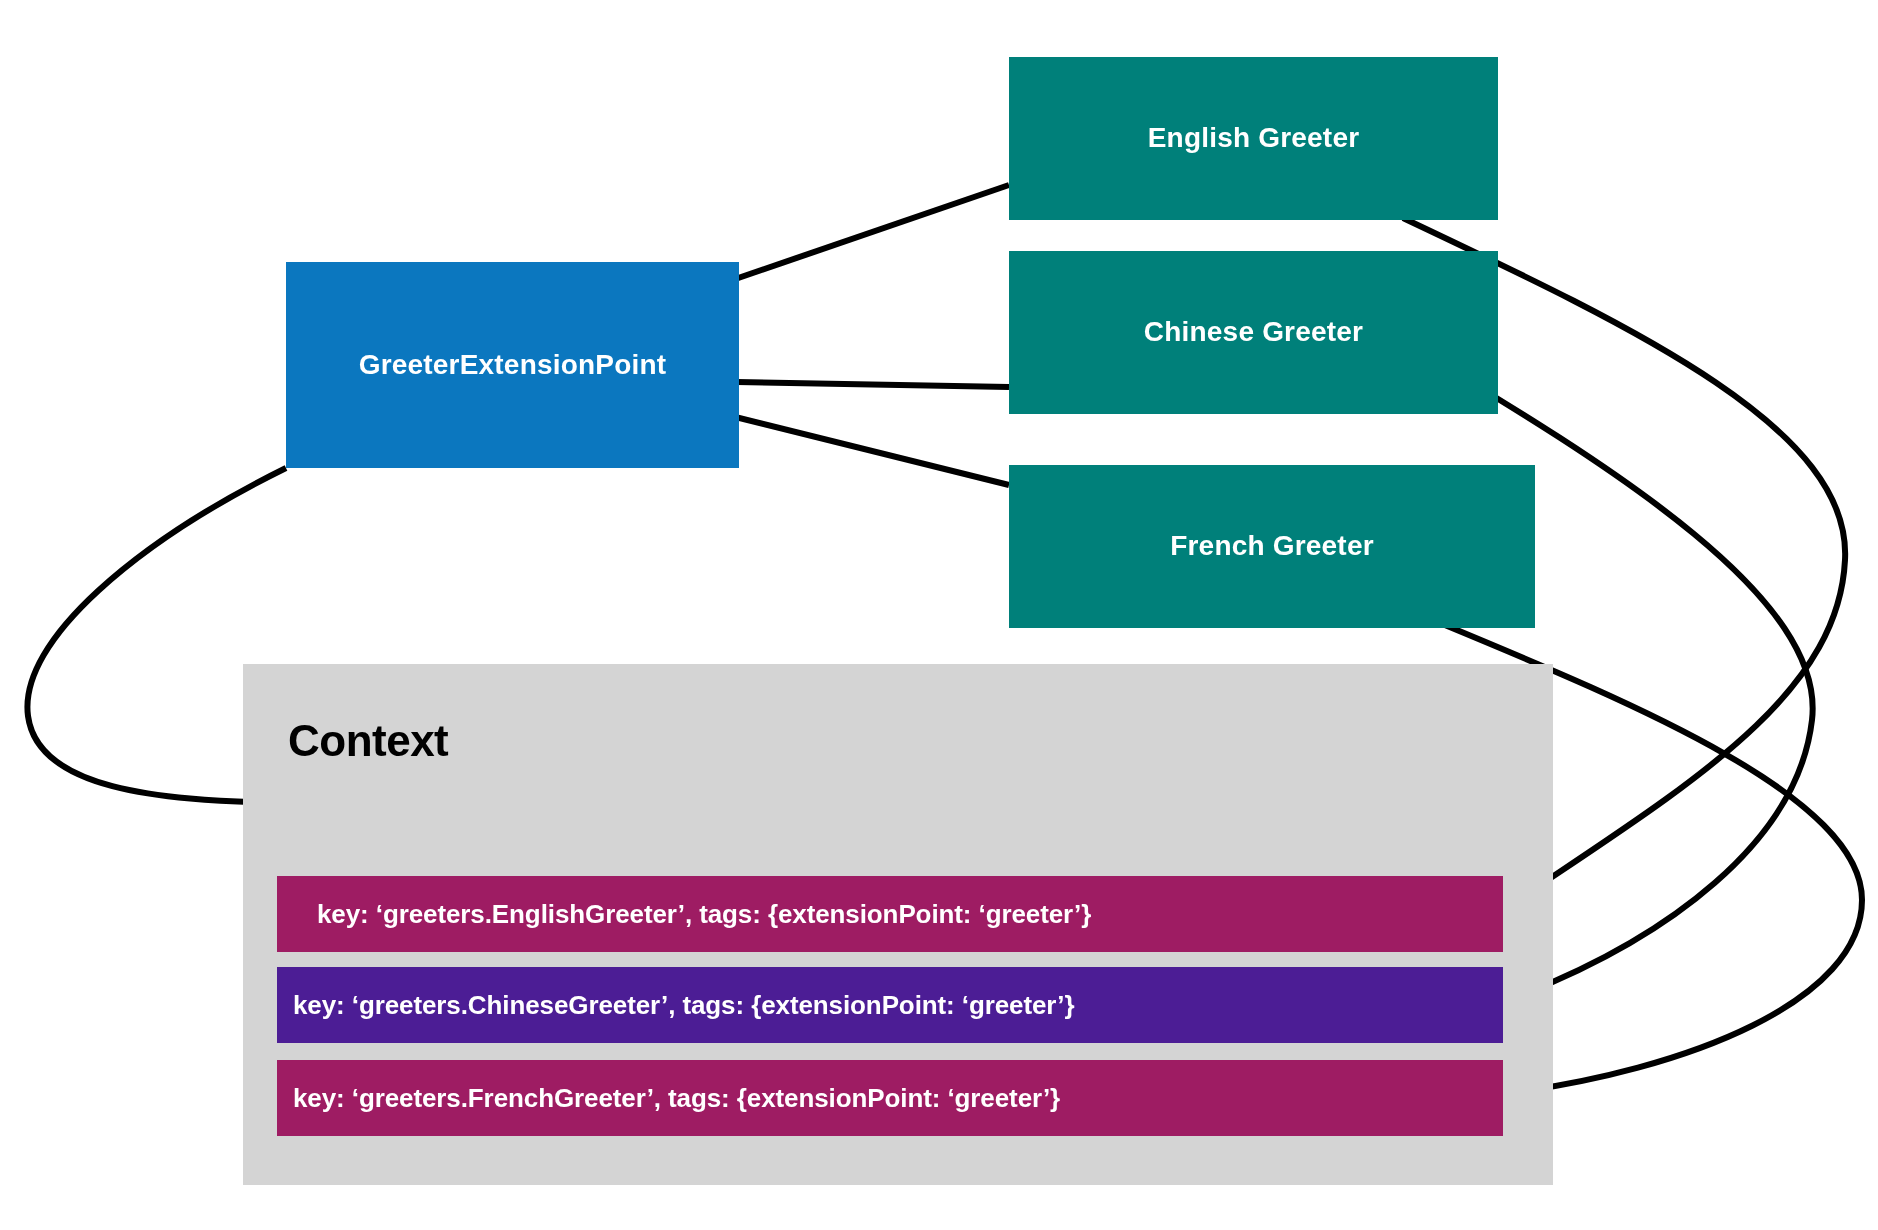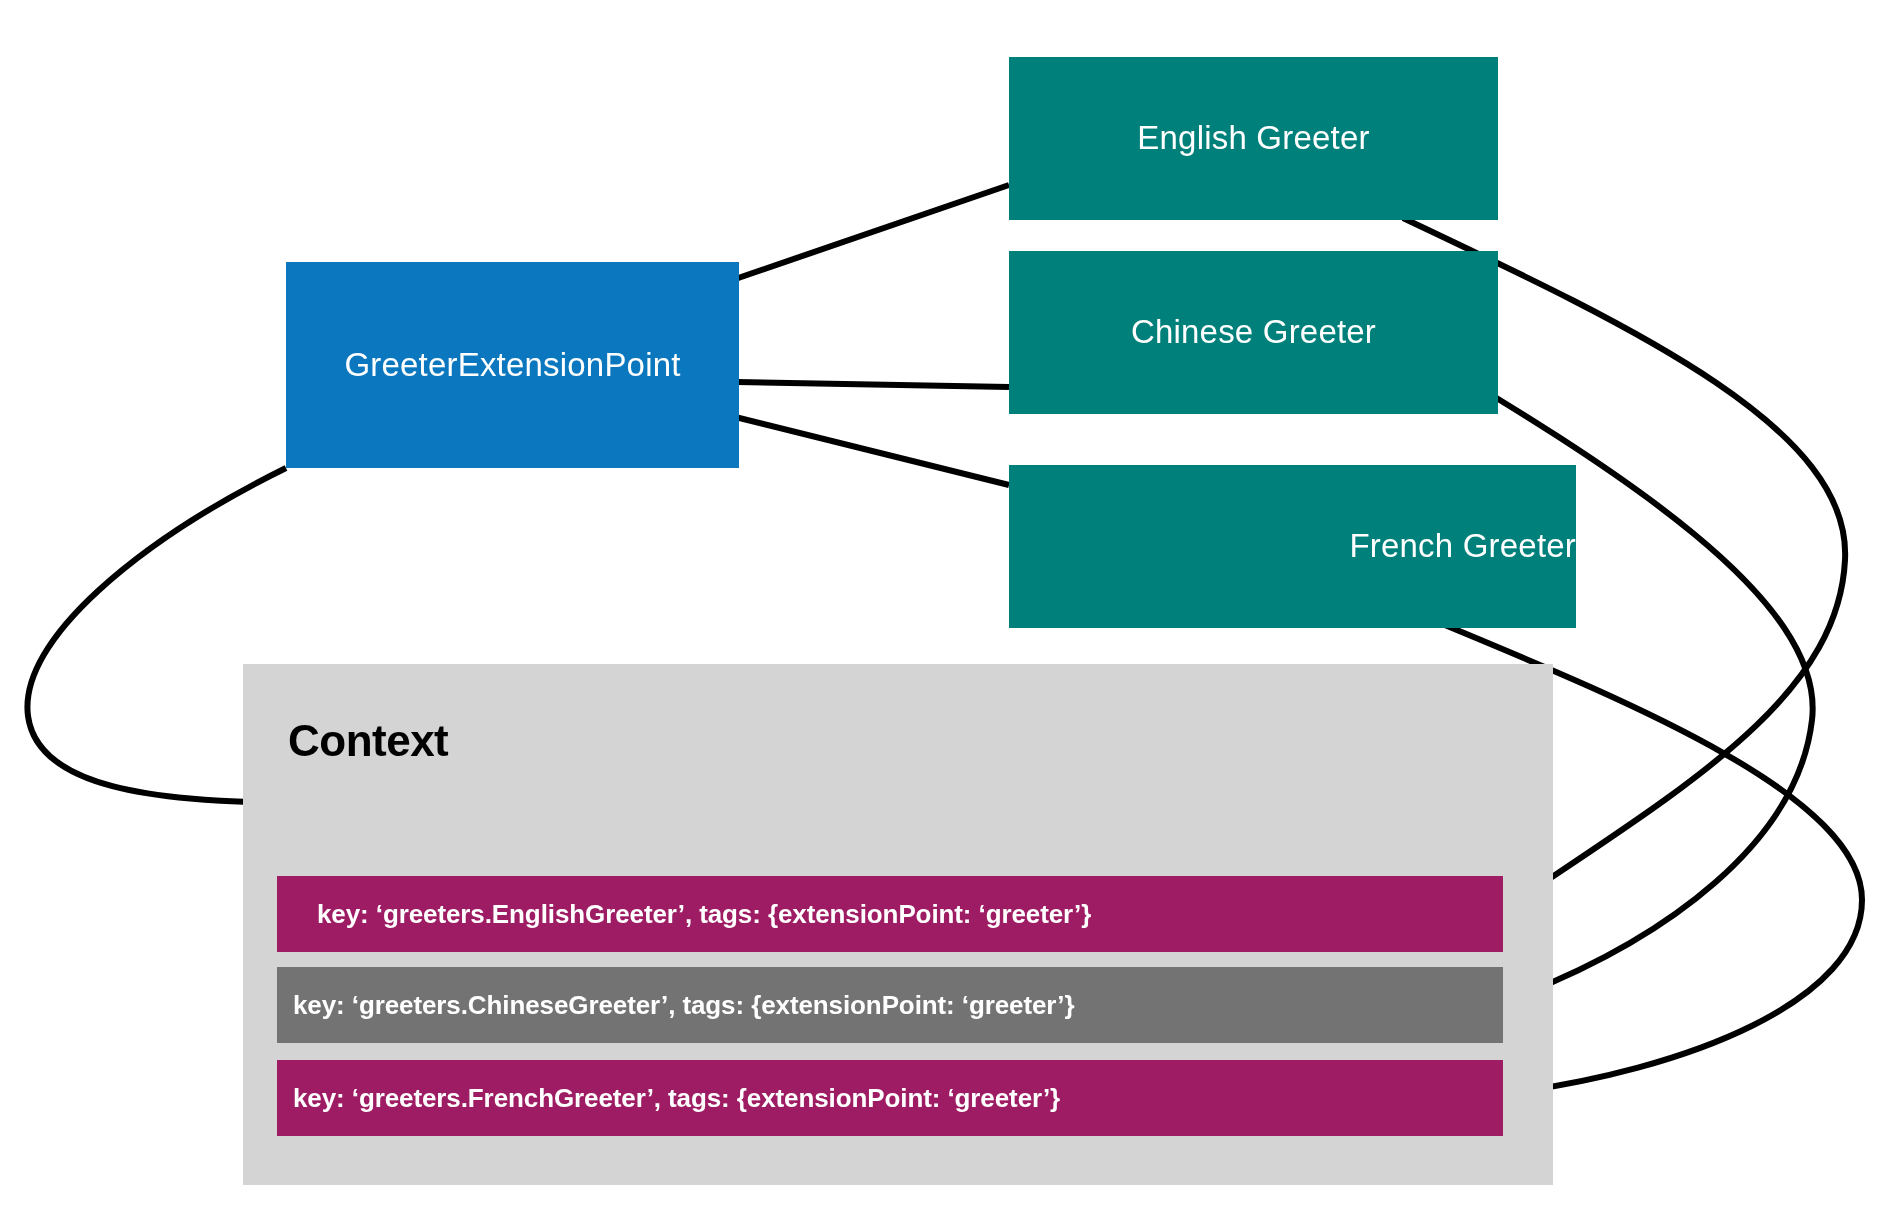--- a/index.html
+++ b/index.html
@@ -27,36 +27,36 @@
   }
   .node {
     position: absolute;
     display: flex;
     align-items: center;
     justify-content: center;
     color: #ffffff;
     box-sizing: border-box;
   }
   .node-label {
-    font-size: 33px;
-    font-weight: 400;
+    font-size: 28px;
+    font-weight: 700;
     letter-spacing: 0.2px;
     line-height: 1.1;
     text-align: center;
     color: #ffffff;
   }
   .extension-point {
     left: 286px;
     top: 262px;
     width: 453px;
     height: 206px;
   }
   .impl-1 { left: 1009px; top: 57px;  width: 489px; height: 163px; }
   .impl-2 { left: 1009px; top: 251px; width: 489px; height: 163px; }
-  .impl-3 { left: 1009px; top: 465px; width: 567px; height: 163px; justify-content: flex-end; }
+  .impl-3 { left: 1009px; top: 465px; width: 526px; height: 163px; }
 
   .context-panel {
     position: absolute;
     left: 243px;
     top: 664px;
     width: 1310px;
     height: 521px;
     background: #d4d4d4;
   }
   .context-title {
@@ -124,21 +124,21 @@
   </div>
 
   <div class="context-panel">
     <div class="context-title">Context</div>
 
 
     <div class="ctx-row ctx-row-1" style="background:#9e1c63">
       <span class="ctx-row-label">key: ‘greeters.EnglishGreeter’, tags: {extensionPoint: ‘greeter’}</span>
     </div>
 
-    <div class="ctx-row ctx-row-2" style="background:#737373">
+    <div class="ctx-row ctx-row-2" style="background:#4c1d95">
       <span class="ctx-row-label">key: ‘greeters.ChineseGreeter’, tags: {extensionPoint: ‘greeter’}</span>
     </div>
 
     <div class="ctx-row ctx-row-3" style="background:#9e1c63">
       <span class="ctx-row-label">key: ‘greeters.FrenchGreeter’, tags: {extensionPoint: ‘greeter’}</span>
     </div>
   </div>
 
 </div>
 

